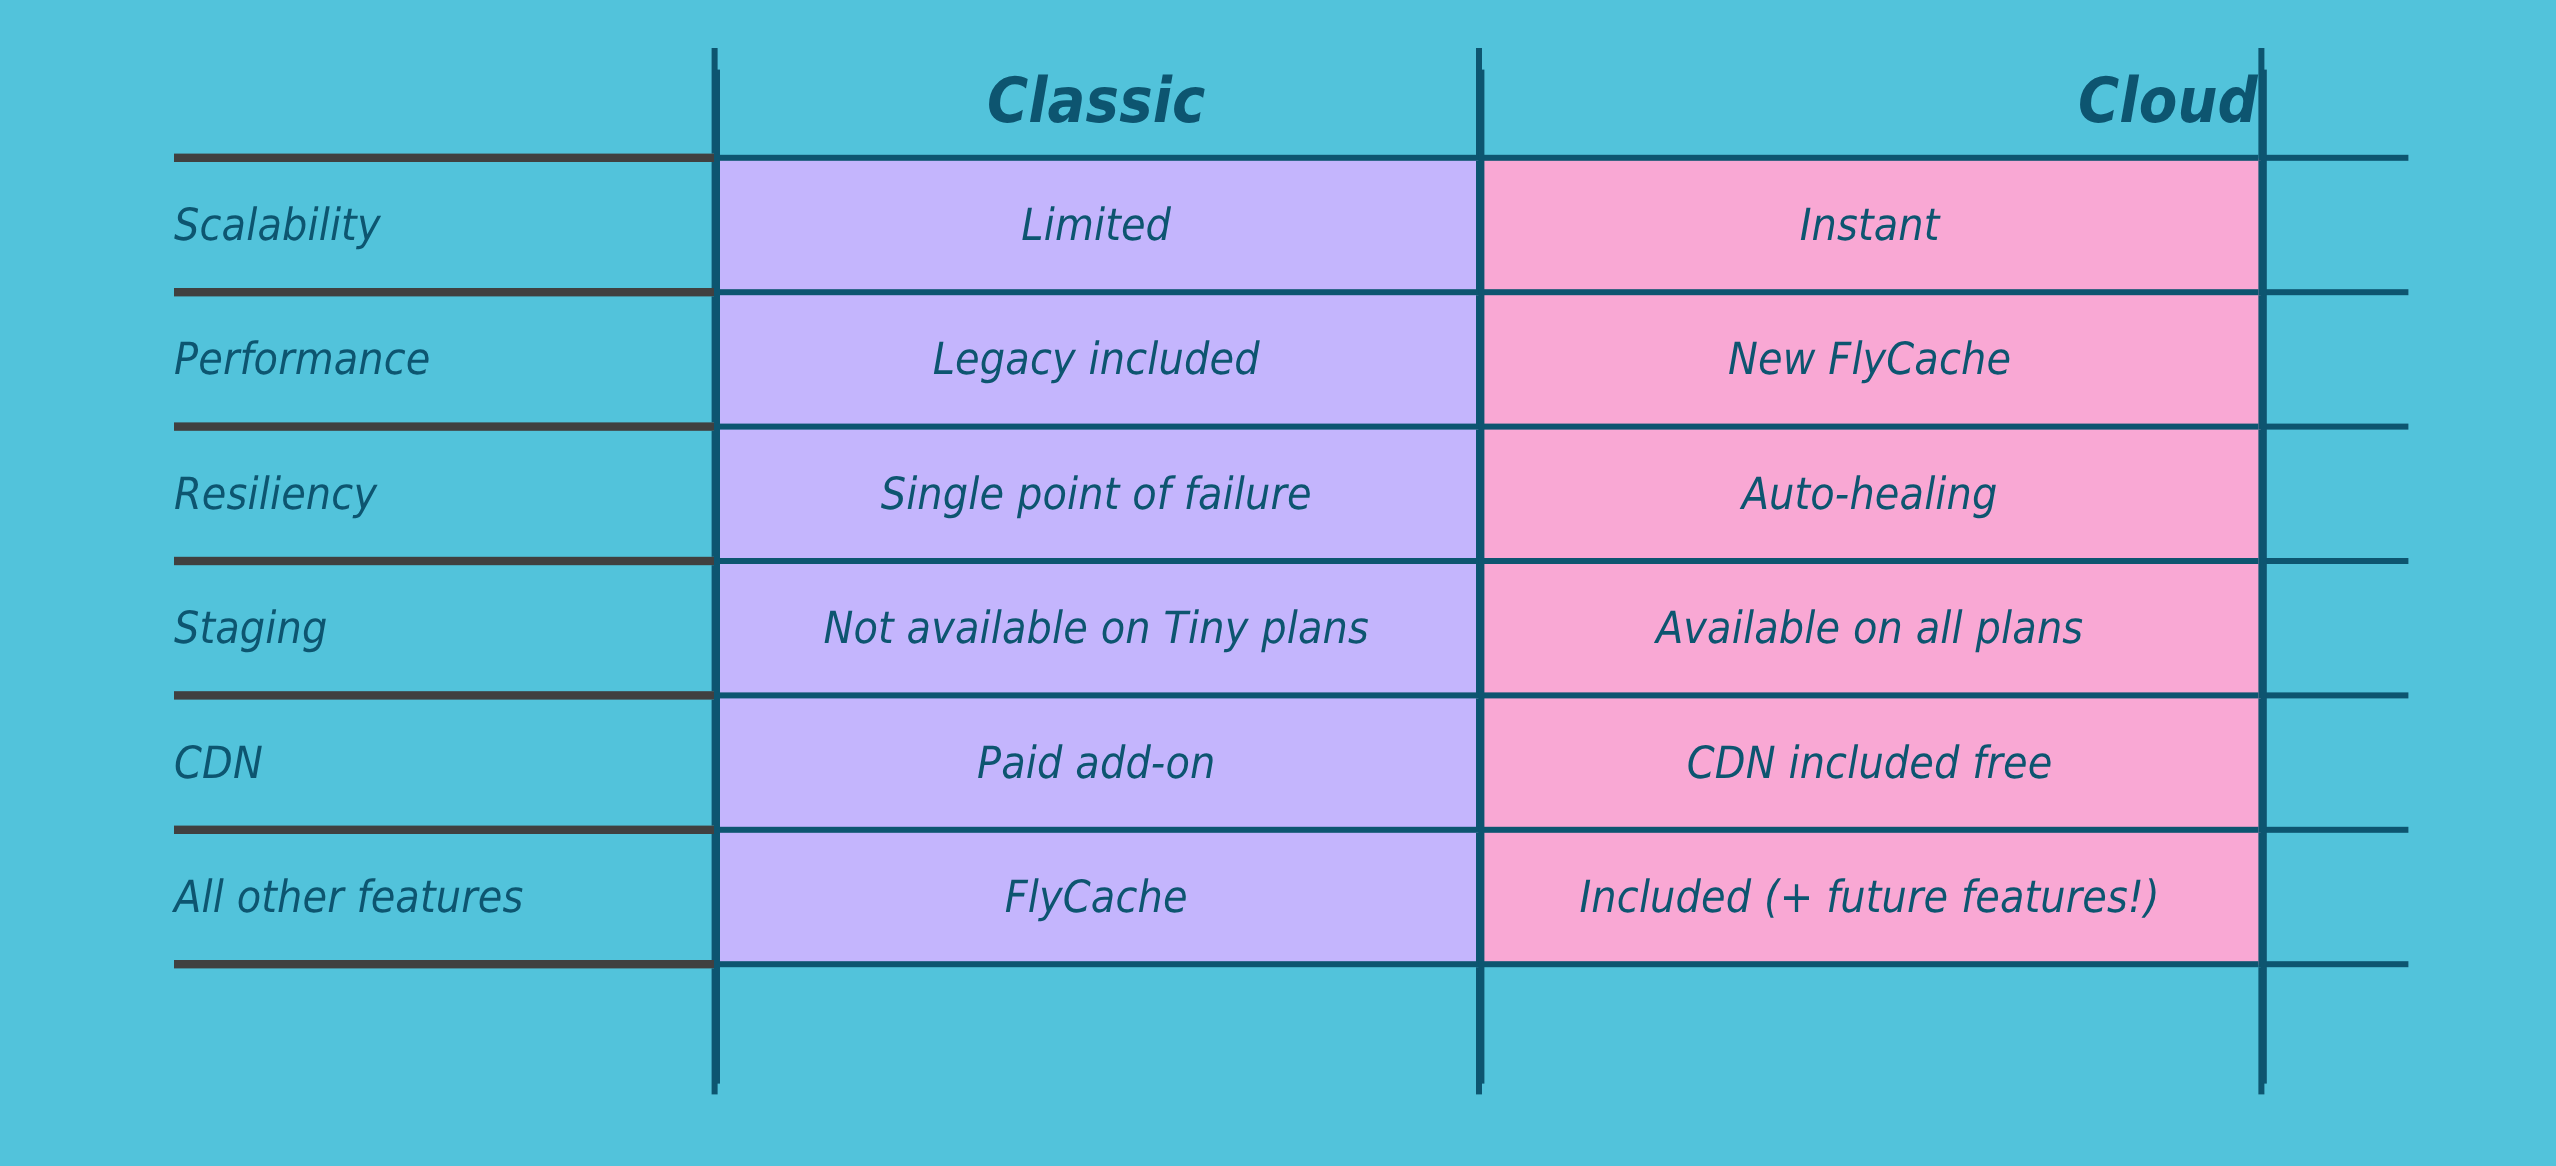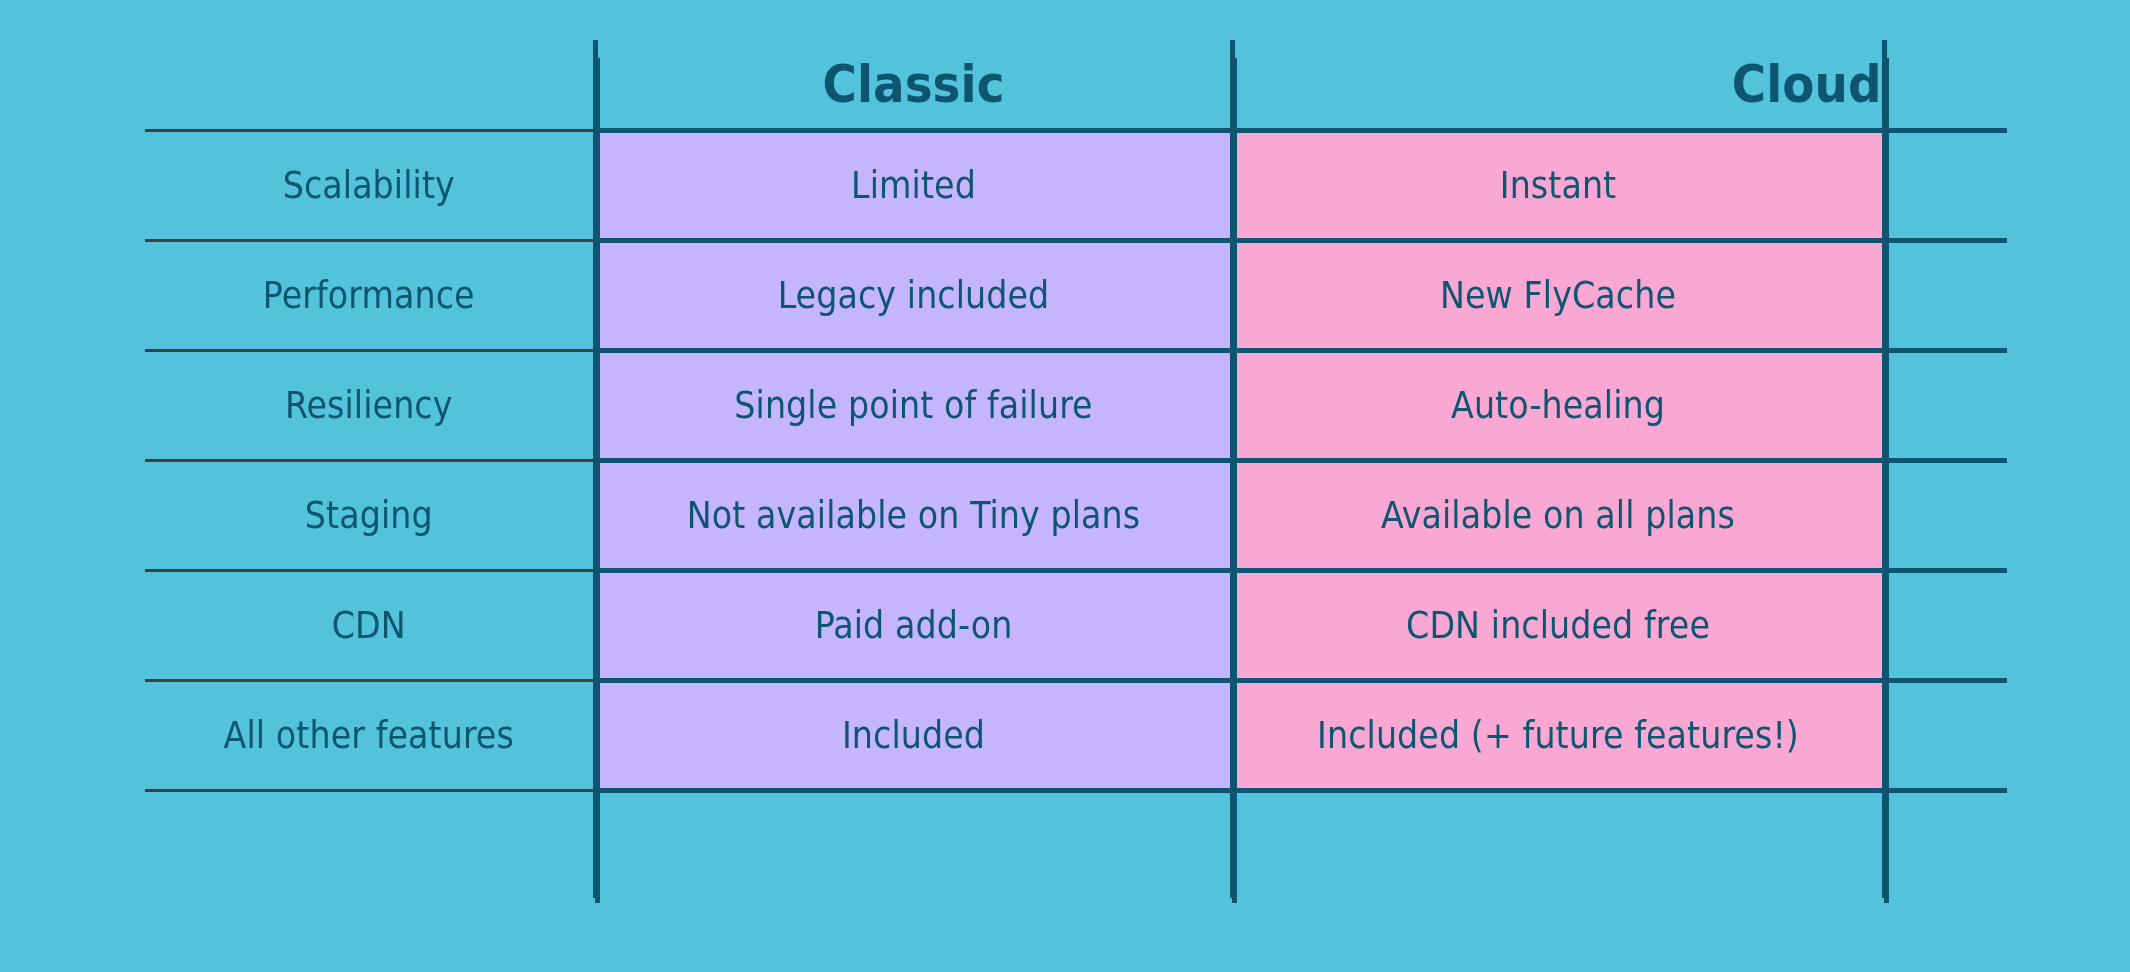--- a/index.html
+++ b/index.html
@@ -2,21 +2,21 @@
 <html><head>
 <meta charset="utf-8">
 <style>
   html,body{margin:0;padding:0;}
   body{
     width:2130px;height:972px;
     background:#52c3db;
     font-family:"DejaVu Sans Condensed","Liberation Sans",sans-serif;
     overflow:hidden;
   }
-  #table-wrap{position:relative;width:2130px;height:972px;}
+  #table-wrap{position:relative;width:2130px;height:972px;font-style:italic;}
 
   
   .col-label{width:450px;}
   .col-classic{width:637px;}
   .col-cloud{width:652px;}
   .col-extra{width:123px;}
 
   table.cmp{
     position:absolute;
     left:145px;
@@ -30,24 +30,24 @@
     height:105px;
     vertical-align:middle;
     color:#0d5570;
     font-size:37px;
     font-weight:400;
     letter-spacing:.1px;
   }
 
   
   td.lbl{
-    text-align:center;
+    text-align:left;
     padding-right:26px;
     background:transparent;
-    border-top:3px solid #404040;
+    border-top:7px solid #404040;
   }
   
   td.classic{
     text-align:center;
     background:#c4b5fd;
     border-top:5px solid #0d5570;
     border-left:5px solid #0d5570;
     border-right:5px solid #0d5570;
   }
   td.cloud{
@@ -143,21 +143,21 @@
 
       <tr>
         <td class="lbl">CDN</td>
         <td class="classic">Paid add-on</td>
         <td class="cloud">CDN included free</td>
         <td class="extra"></td>
       </tr>
 
       <tr>
         <td class="lbl">All other features</td>
-        <td class="classic">Included</td>
+        <td class="classic">FlyCache</td>
         <td class="cloud">Included (+ future features!)</td>
         <td class="extra"></td>
       </tr>
 
       <tr class="tail">
         <td class="lbl"></td>
         <td class="classic"></td>
         <td class="cloud"></td>
         <td class="extra"></td>
       </tr>

